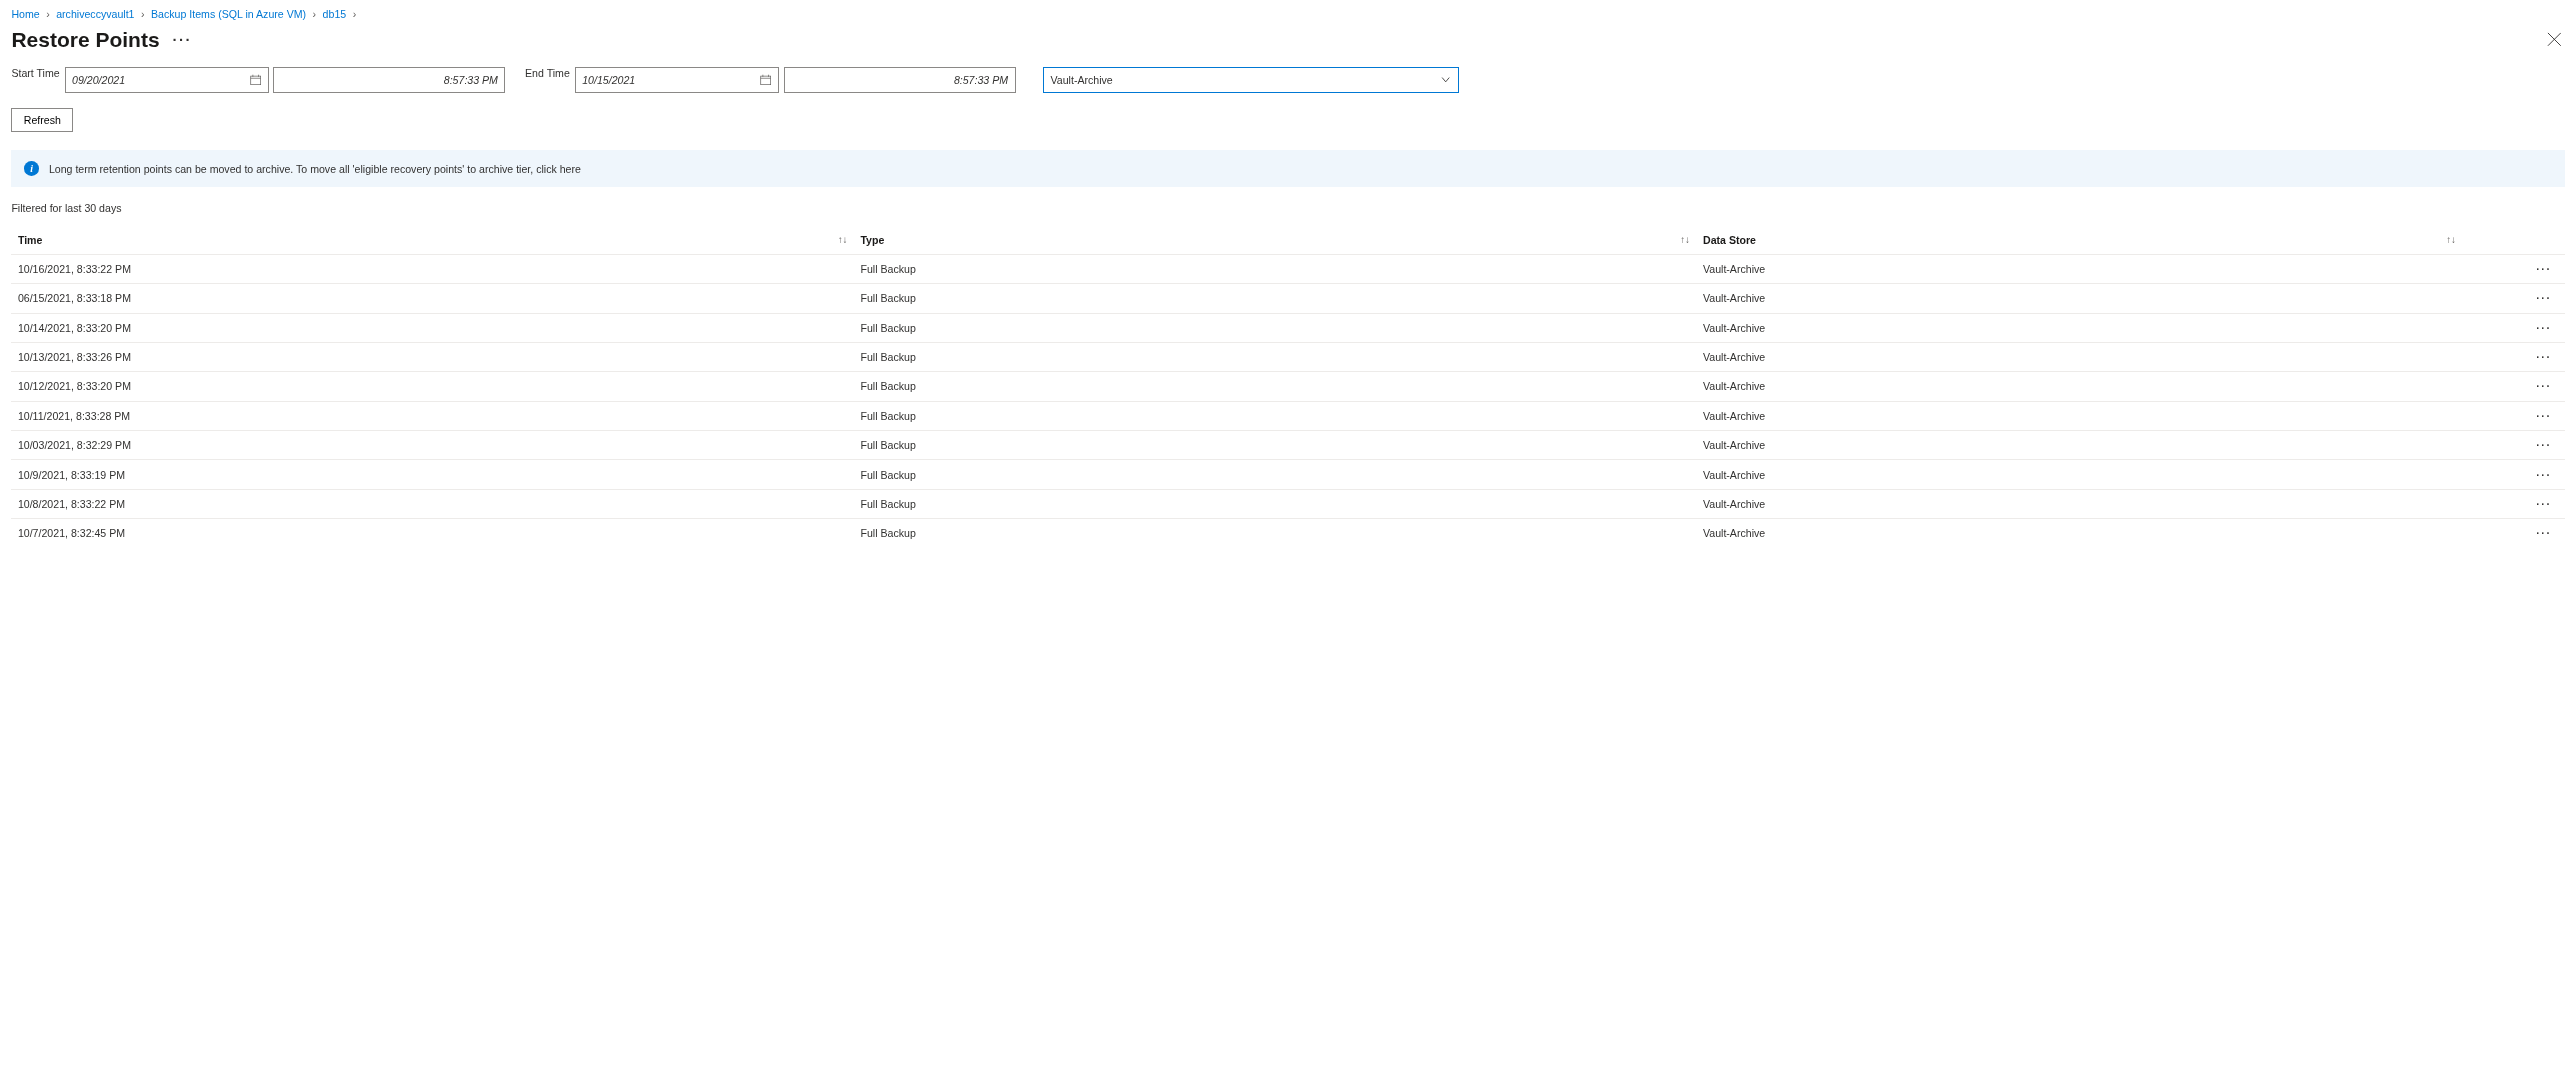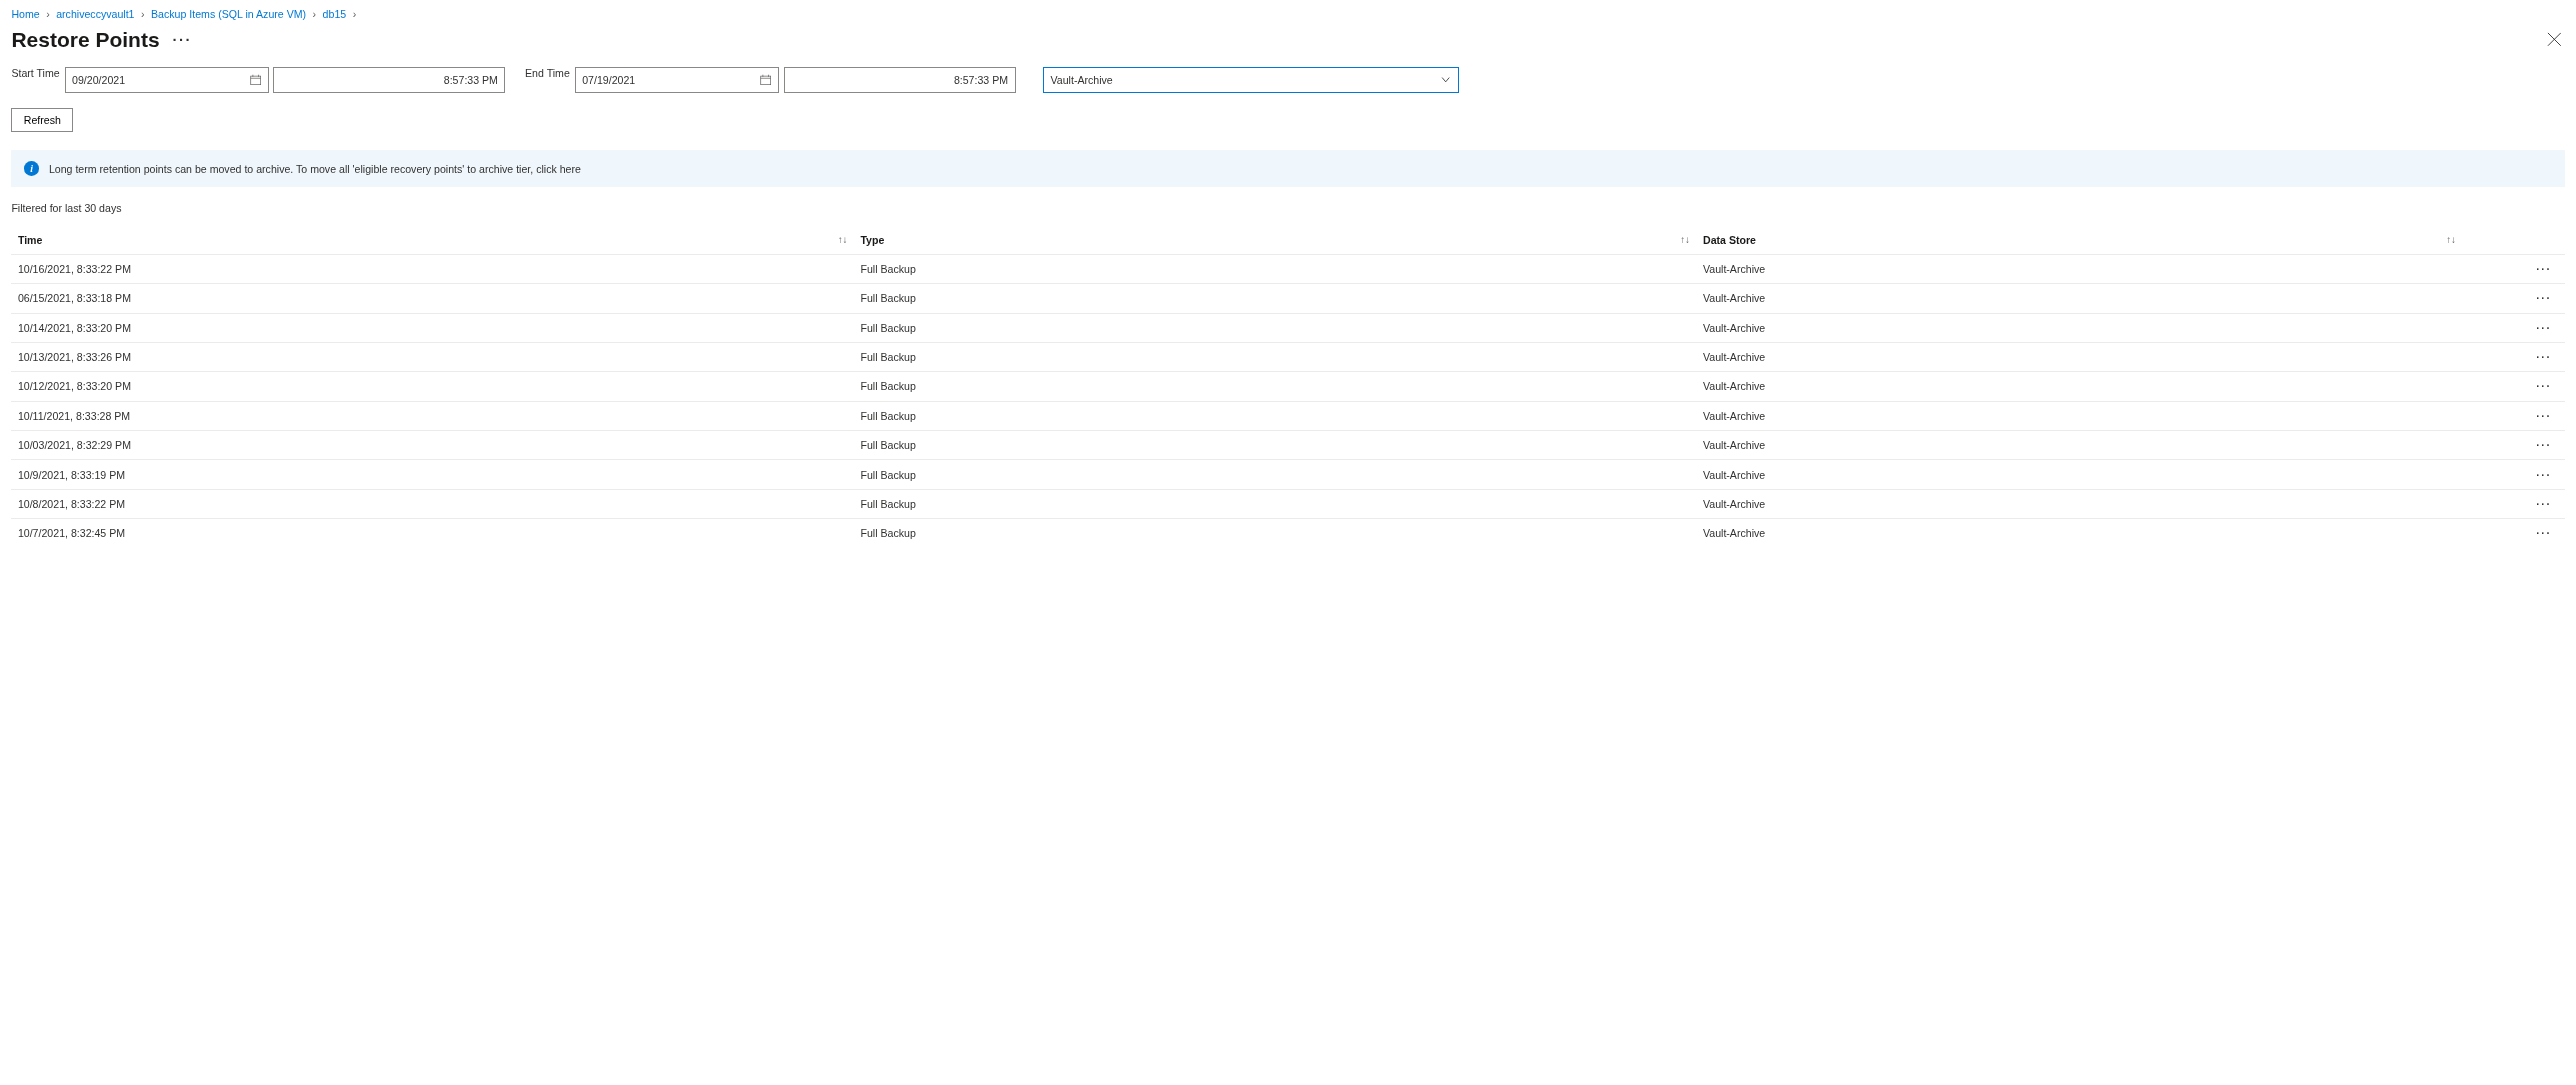--- a/index.html
+++ b/index.html
@@ -38,21 +38,21 @@
     .close-btn { cursor: pointer; padding: 3.3px; }
     .close-btn svg { width: 14.7px; height: 14.7px; }
     .filters {
       display: flex;
       gap: 19.6px;
       align-items: flex-end;
       margin-bottom: 14.7px;
     }
     .filter-group { display: flex; flex-direction: row; gap: 4.9px; }
     .filter-label { font-size: 10.6px; color: #323130; }
-    .inputs-row { display: flex; gap: 4.9px; }
+    .inputs-row { display: flex; gap: 4.9px; font-style: italic; }
     .date-input, .time-input, .dropdown {
       border: 0.8px solid #8a8886;
       background: #fff;
       font-size: 10.6px;
       padding: 4.9px 6.5px;
       height: 26px;
       display: flex;
       align-items: center;
       justify-content: space-between;
     }
@@ -176,21 +176,21 @@
       <div class="time-input">
         <span>8:57:33 PM</span>
       </div>
     </div>
   </div>
 
   <div class="filter-group">
     <span class="filter-label">End Time</span>
     <div class="inputs-row">
       <div class="date-input">
-        <span>07/19/2021</span>
+        <span>10/15/2021</span>
         <span class="cal-icon">
           <svg viewBox="0 0 16 16" fill="none" stroke="#605e5c" stroke-width="1">
               <rect x="1" y="3" width="14" height="12"></rect>
               <line x1="1" y1="6" x2="15" y2="6"></line>
               <line x1="4" y1="1" x2="4" y2="4"></line>
               <line x1="12" y1="1" x2="12" y2="4"></line>
             </svg>
         </span>
       </div>
       <div class="time-input">

